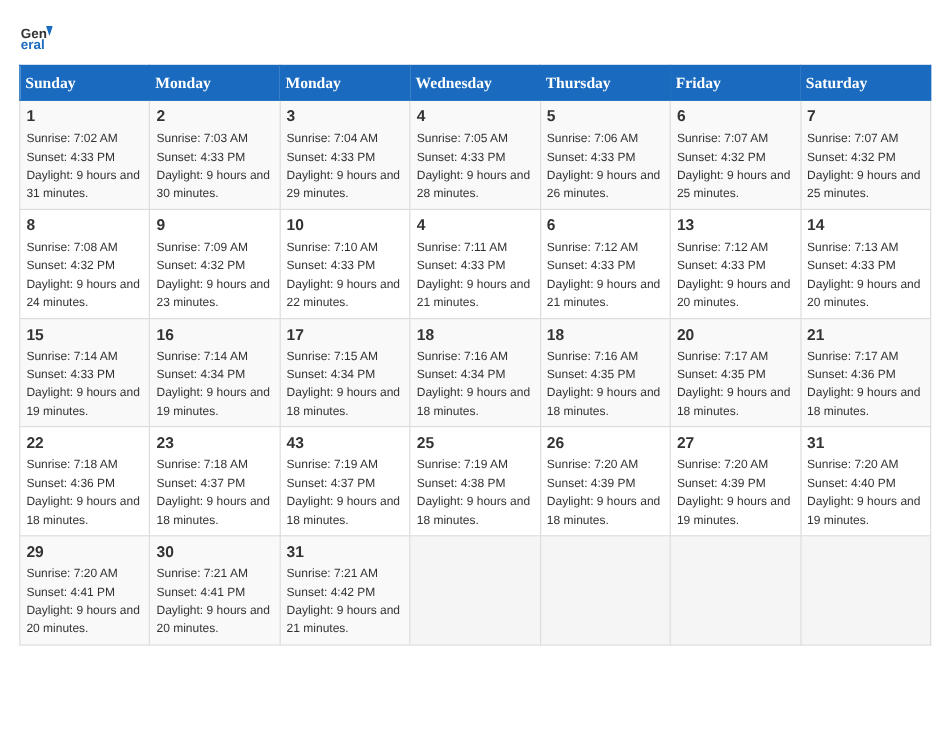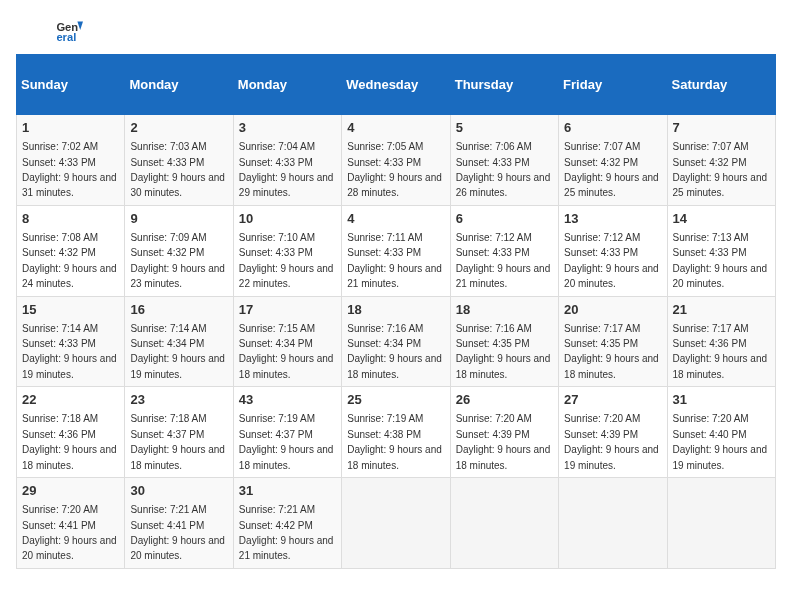--- a/index.html
+++ b/index.html
@@ -13,21 +13,20 @@
     .header {
       display: flex;
       justify-content: space-between;
       align-items: flex-start;
       margin-bottom: 10px;
     }
     .logo {
       display: flex;
       align-items: center;
       gap: 4px;
-      margin-left: 39px;
     }
     .logo-icon {
       width: 28px;
       height: 28px;
     }
     .title-block {
       text-align: right;
     }
     .month-title {
       font-size: 32px;
@@ -41,23 +40,24 @@
     table {
       width: 100%;
       border-collapse: collapse;
       font-size: 11px;
     }
     thead tr th {
       background-color: #1a6bbf;
       color: #fff;
       font-size: 13px;
       font-weight: bold;
-      padding: 22px 4px;
+      padding: 6px 4px;
       text-align: left;
       border: 1px solid #1a6bbf;
+      font-family: Liberation Serif, serif;
     }
     tbody tr td {
       vertical-align: top;
       padding: 4px 5px;
       border: 1px solid #ddd;
       width: calc(100% / 7);
       min-height: 80px;
       background: #fff;
       color: #333;
       line-height: 1.4;

